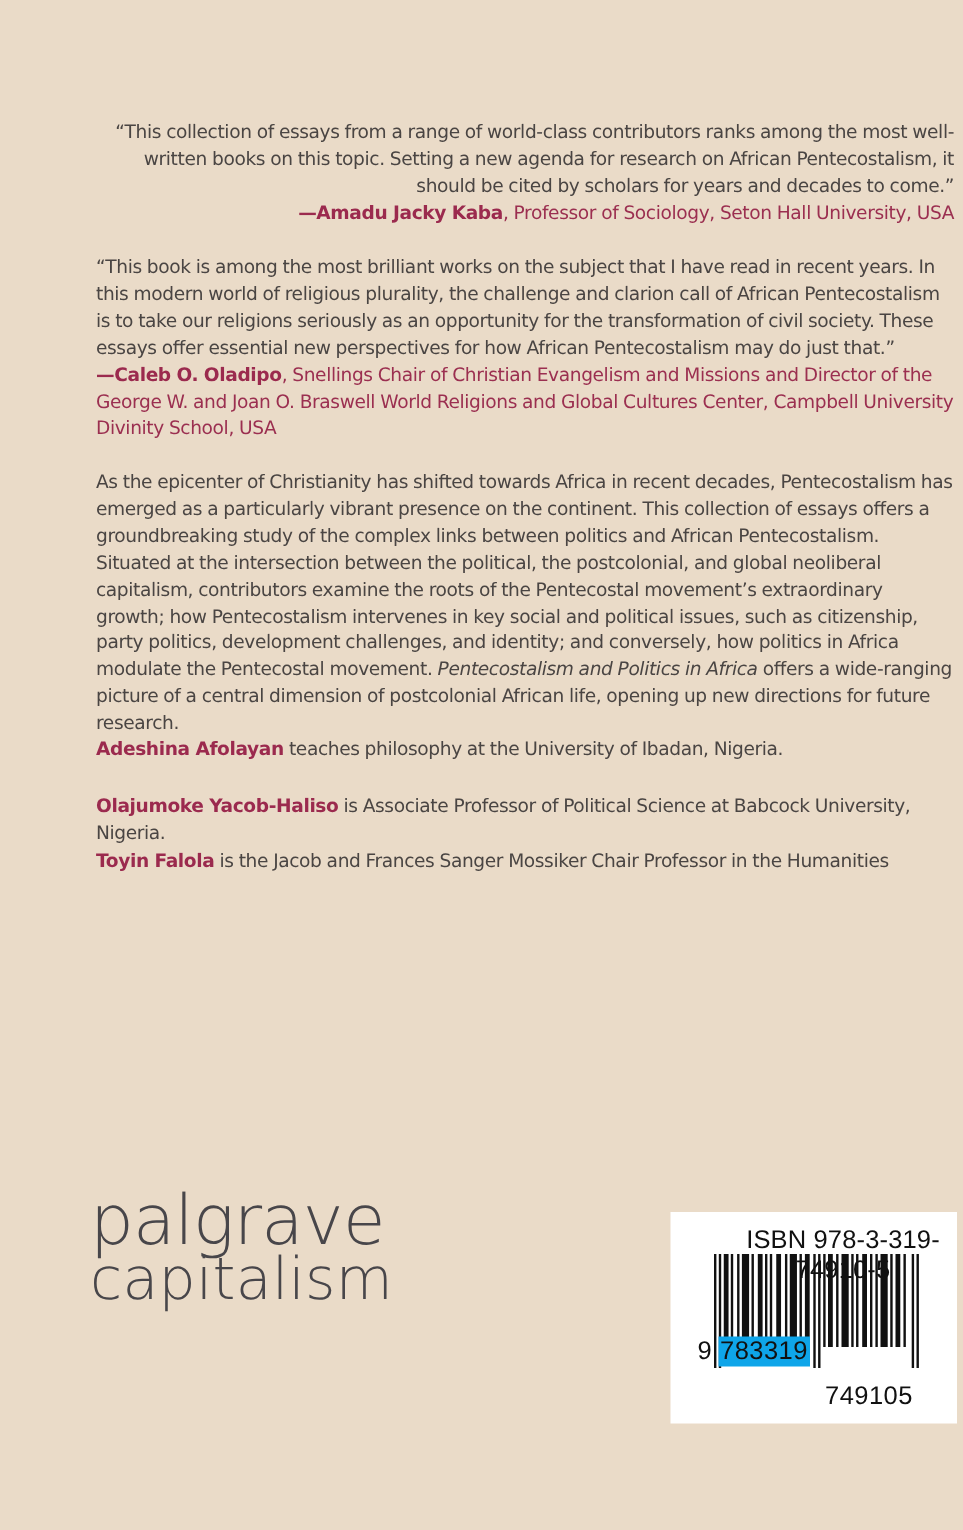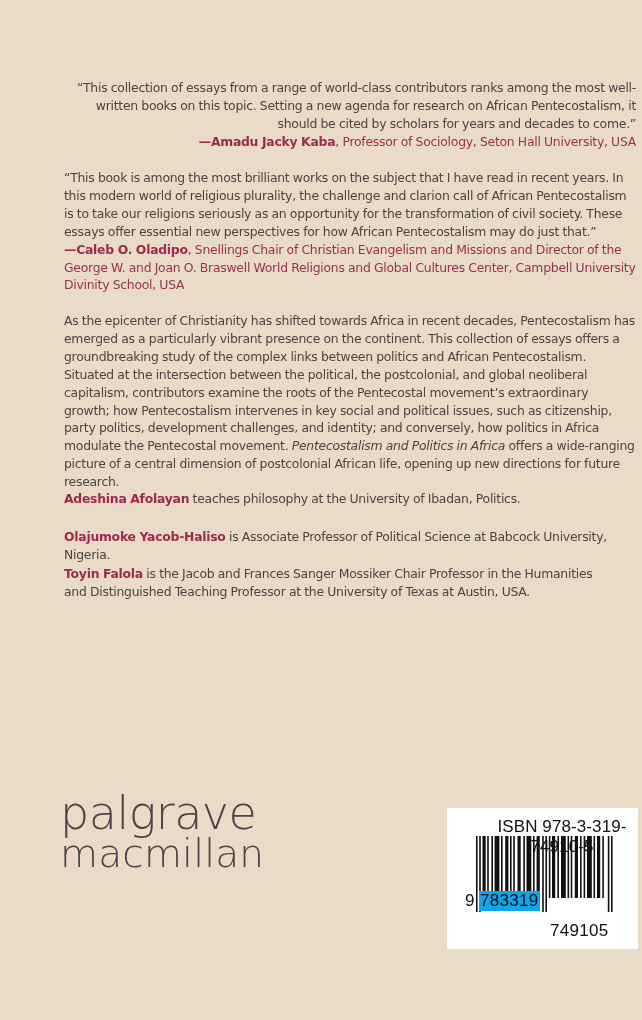--- a/index.html
+++ b/index.html
@@ -142,34 +142,34 @@
 <div class="text-block quote-2">
   <p>“This book is among the most brilliant works on the subject that I have read in recent years. In this modern world of religious plurality, the challenge and clarion call of African Pentecostalism is to take our religions seriously as an opportunity for the transformation of civil society. These essays offer essential new perspectives for how African Pentecostalism may do just that.”</p>
   <p class="attribution"><span class="name"><span>—</span><span>Caleb O. Oladipo</span></span><span>, Snellings Chair of Christian Evangelism and Missions and Director of the George W. and Joan O. Braswell World Religions and Global Cultures Center, Campbell University Divinity School, USA</span></p>
 </div>
 
 <div class="text-block description">
   <p><span>As the epicenter of Christianity has shifted towards Africa in recent decades, Pentecostalism has emerged as a particularly vibrant presence on the continent. This collection of essays offers a groundbreaking study of the complex links between politics and African Pentecostalism. Situated at the intersection between the political, the postcolonial, and global neoliberal capitalism, contributors examine the roots of the Pentecostal movement’s extraordinary growth; how Pentecostalism intervenes in key social and political issues, such as citizenship, party politics, development challenges, and identity; and conversely, how politics in Africa modulate the Pentecostal movement. </span><span class="italic">Pentecostalism and Politics in Africa</span><span> offers a wide-ranging picture of a central dimension of postcolonial African life, opening up new directions for future research.</span></p>
 </div>
 
 <div class="text-block bio-1">
-  <p><span class="bio-name">Adeshina Afolayan</span><span> teaches philosophy at the University of Ibadan, Politics.</span></p>
+  <p><span class="bio-name">Adeshina Afolayan</span><span> teaches philosophy at the University of Ibadan, Nigeria.</span></p>
 </div>
 
 <div class="text-block bio-2">
   <p><span class="bio-name">Olajumoke Yacob-Haliso</span><span> is Associate Professor of Political Science at Babcock University, Nigeria.</span></p>
 </div>
 
 <div class="text-block bio-3">
-  <p><span class="bio-name">Toyin Falola</span><span> is the Jacob and Frances Sanger Mossiker Chair Professor in the Humanities</span><br><span>and Distinguished Teaching Professor at the University of Texas at Austin, USA.</span></p>
+  <p><span class="bio-name">Toyin Falola</span><span> is the Jacob and Frances Sanger Mossiker Chair Professor in the Humanities</span><br></p>
 </div>
 
 <div class="publisher-logo">
   <span class="logo-line-1">palgrave</span>
-  <span class="logo-line-2">macmillan</span>
+  <span class="logo-line-2">capitalism</span>
 </div>
 
 <div class="barcode-box">
   <div class="isbn-label">ISBN 978-3-319-74910-5</div>
   <svg class="barcode-svg" width="138" height="76" viewBox="0 0 138 76">
     <g fill="#111">
 
       <rect x="0" y="0" width="1.6" height="76"></rect>
       <rect x="3.2" y="0" width="1.6" height="76"></rect>
 

